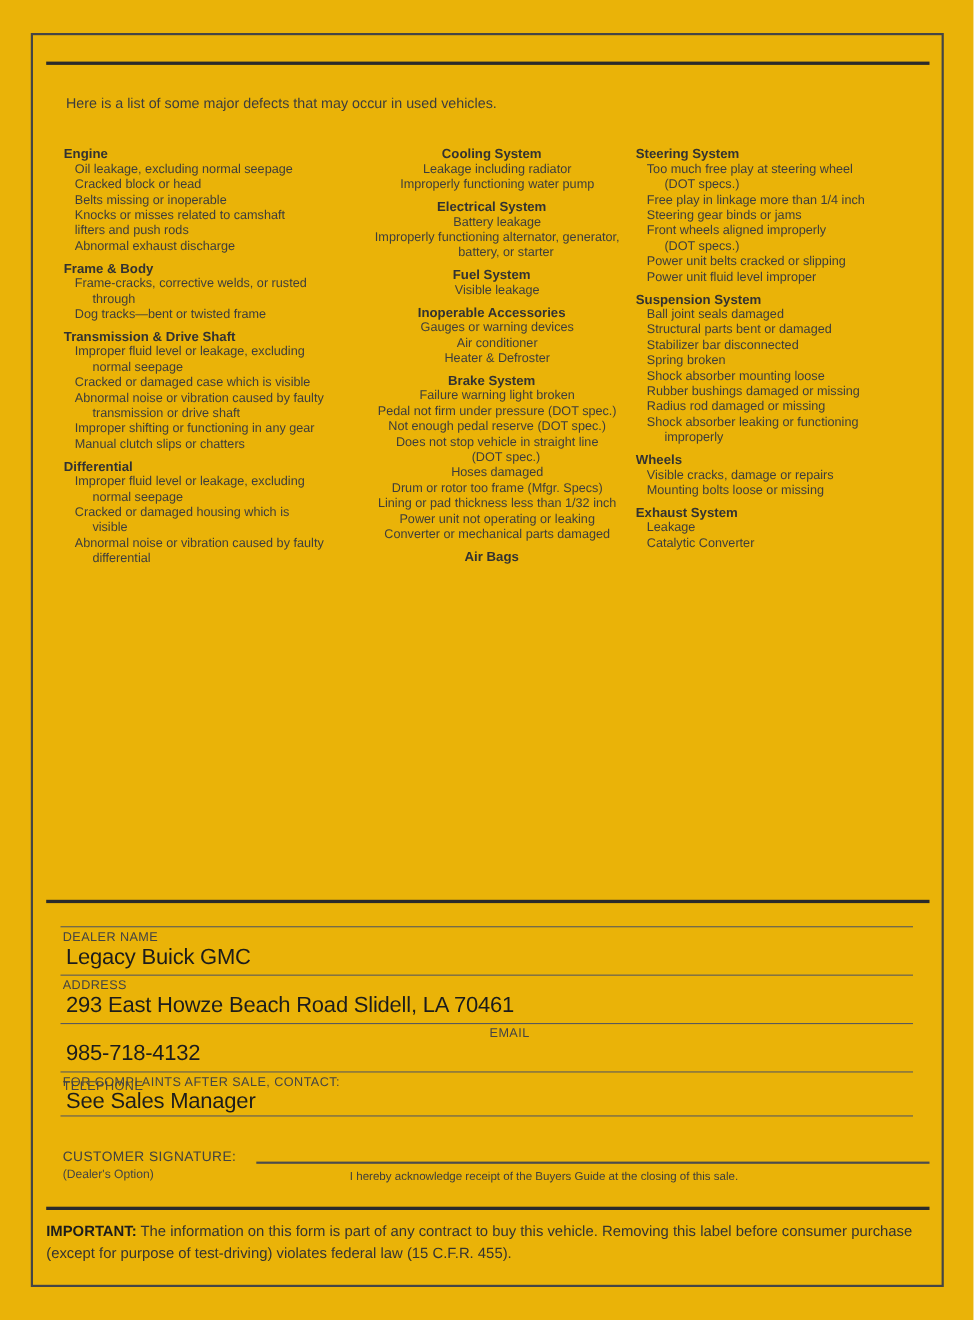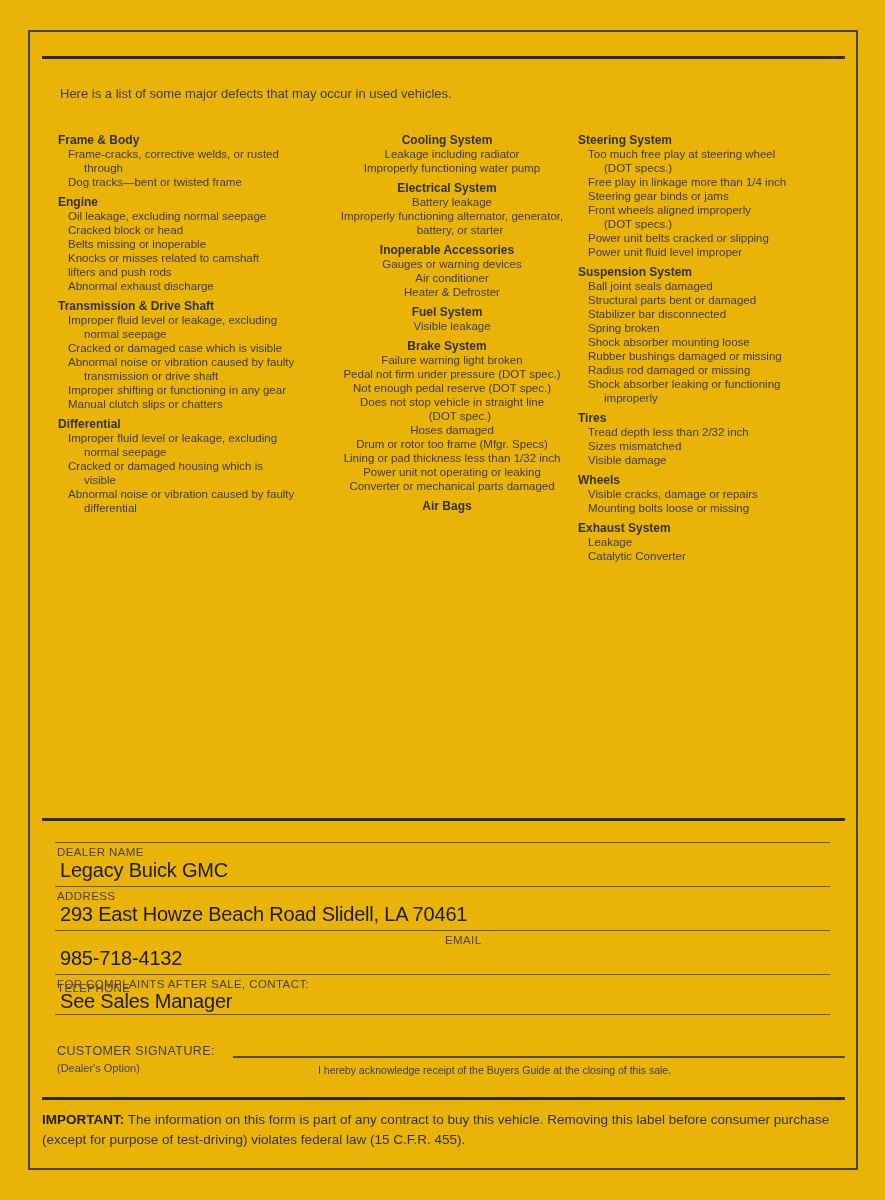--- a/index.html
+++ b/index.html
@@ -40,33 +40,33 @@
 
 <div class="page">
   <div class="page-border"></div>
 
   <div class="thick-rule" style="top:56px;"></div>
 
   <div class="intro">Here is a list of some major defects that may occur in used vehicles.</div>
 
   <div class="col col-1">
       <div class="section">
-        <div class="sec-title">Frame &amp; Body</div>
-        <div class="item-line">Frame-cracks, corrective welds, or rusted</div>
-        <div class="item-line cont">through</div>
-        <div class="item-line">Dog tracks—bent or twisted frame</div>
-      </div>
-      <div class="section">
         <div class="sec-title">Engine</div>
         <div class="item-line">Oil leakage, excluding normal seepage</div>
         <div class="item-line">Cracked block or head</div>
         <div class="item-line">Belts missing or inoperable</div>
         <div class="item-line">Knocks or misses related to camshaft</div>
         <div class="item-line">lifters and push rods</div>
         <div class="item-line">Abnormal exhaust discharge</div>
+      </div>
+      <div class="section">
+        <div class="sec-title">Frame &amp; Body</div>
+        <div class="item-line">Frame-cracks, corrective welds, or rusted</div>
+        <div class="item-line cont">through</div>
+        <div class="item-line">Dog tracks—bent or twisted frame</div>
       </div>
       <div class="section">
         <div class="sec-title">Transmission &amp; Drive Shaft</div>
         <div class="item-line">Improper fluid level or leakage, excluding</div>
         <div class="item-line cont">normal seepage</div>
         <div class="item-line">Cracked or damaged case which is visible</div>
         <div class="item-line">Abnormal noise or vibration caused by faulty</div>
         <div class="item-line cont">transmission or drive shaft</div>
         <div class="item-line">Improper shifting or functioning in any gear</div>
         <div class="item-line">Manual clutch slips or chatters</div>
@@ -87,28 +87,28 @@
         <div class="item-line">Leakage including radiator</div>
         <div class="item-line">Improperly functioning water pump</div>
       </div>
       <div class="section">
         <div class="sec-title">Electrical System</div>
         <div class="item-line">Battery leakage</div>
         <div class="item-line">Improperly functioning alternator, generator,</div>
         <div class="item-line cont">battery, or starter</div>
       </div>
       <div class="section">
+        <div class="sec-title">Fuel System</div>
+        <div class="item-line">Visible leakage</div>
+      </div>
+      <div class="section">
         <div class="sec-title">Inoperable Accessories</div>
         <div class="item-line">Gauges or warning devices</div>
         <div class="item-line">Air conditioner</div>
         <div class="item-line">Heater &amp; Defroster</div>
-      </div>
-      <div class="section">
-        <div class="sec-title">Fuel System</div>
-        <div class="item-line">Visible leakage</div>
       </div>
       <div class="section">
         <div class="sec-title">Brake System</div>
         <div class="item-line">Failure warning light broken</div>
         <div class="item-line">Pedal not firm under pressure (DOT spec.)</div>
         <div class="item-line">Not enough pedal reserve (DOT spec.)</div>
         <div class="item-line">Does not stop vehicle in straight line</div>
         <div class="item-line cont">(DOT spec.)</div>
         <div class="item-line">Hoses damaged</div>
         <div class="item-line">Drum or rotor too frame (Mfgr. Specs)</div>
@@ -136,26 +136,20 @@
         <div class="sec-title">Suspension System</div>
         <div class="item-line">Ball joint seals damaged</div>
         <div class="item-line">Structural parts bent or damaged</div>
         <div class="item-line">Stabilizer bar disconnected</div>
         <div class="item-line">Spring broken</div>
         <div class="item-line">Shock absorber mounting loose</div>
         <div class="item-line">Rubber bushings damaged or missing</div>
         <div class="item-line">Radius rod damaged or missing</div>
         <div class="item-line">Shock absorber leaking or functioning</div>
         <div class="item-line cont">improperly</div>
-      </div>
-      <div class="section">
-        <div class="sec-title">Tires</div>
-        <div class="item-line">Tread depth less than 2/32 inch</div>
-        <div class="item-line">Sizes mismatched</div>
-        <div class="item-line">Visible damage</div>
       </div>
       <div class="section">
         <div class="sec-title">Wheels</div>
         <div class="item-line">Visible cracks, damage or repairs</div>
         <div class="item-line">Mounting bolts loose or missing</div>
       </div>
       <div class="section">
         <div class="sec-title">Exhaust System</div>
         <div class="item-line">Leakage</div>
         <div class="item-line">Catalytic Converter</div>

